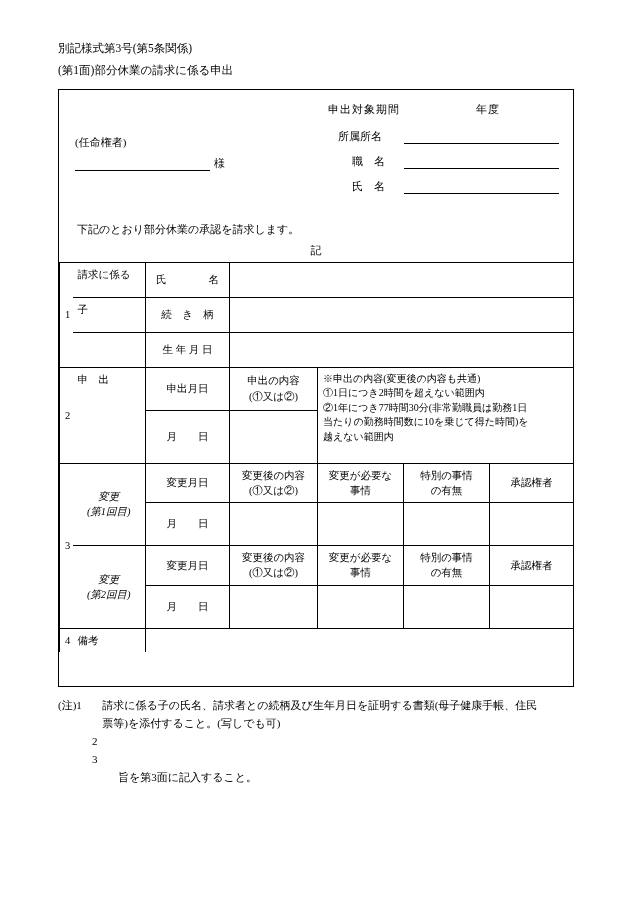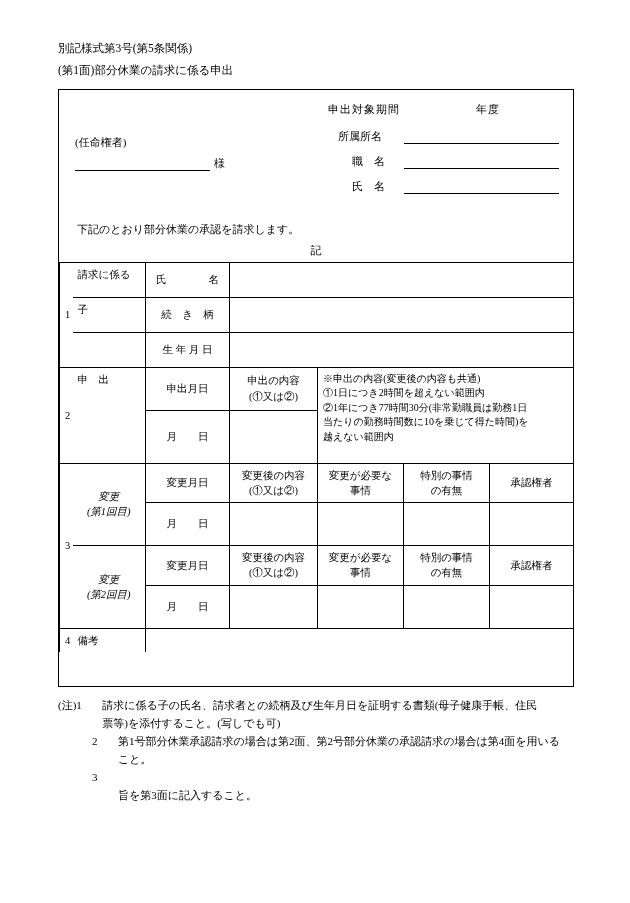--- a/index.html
+++ b/index.html
@@ -347,24 +347,20 @@
     <div class="note-row">
       <span class="note-marker">(注)</span>
       <span class="note-num">1</span>
       <span class="note-body">
         <span>請求に係る子の氏名、請求者との続柄及び生年月日を証明する書類(母子健康手帳、住民</span><br>
         <span>票等)を添付すること。(写しでも可)</span>
       </span>
     </div>
     <div class="note-row note-indent">
       <span class="note-num">2</span>
-      <span class="note-body">
-        <span>第1号部分休業承認請求の場合は第2面、第2号部分休業の承認請求の場合は第4面を用いる</span><br>
-        <span>こと。</span>
-      </span>
     </div>
     <div class="note-row note-indent">
       <span class="note-num">3</span>
       <span class="note-body">
         <br>
         <span>旨を第3面に記入すること。</span>
       </span>
     </div>
   </div>
 

